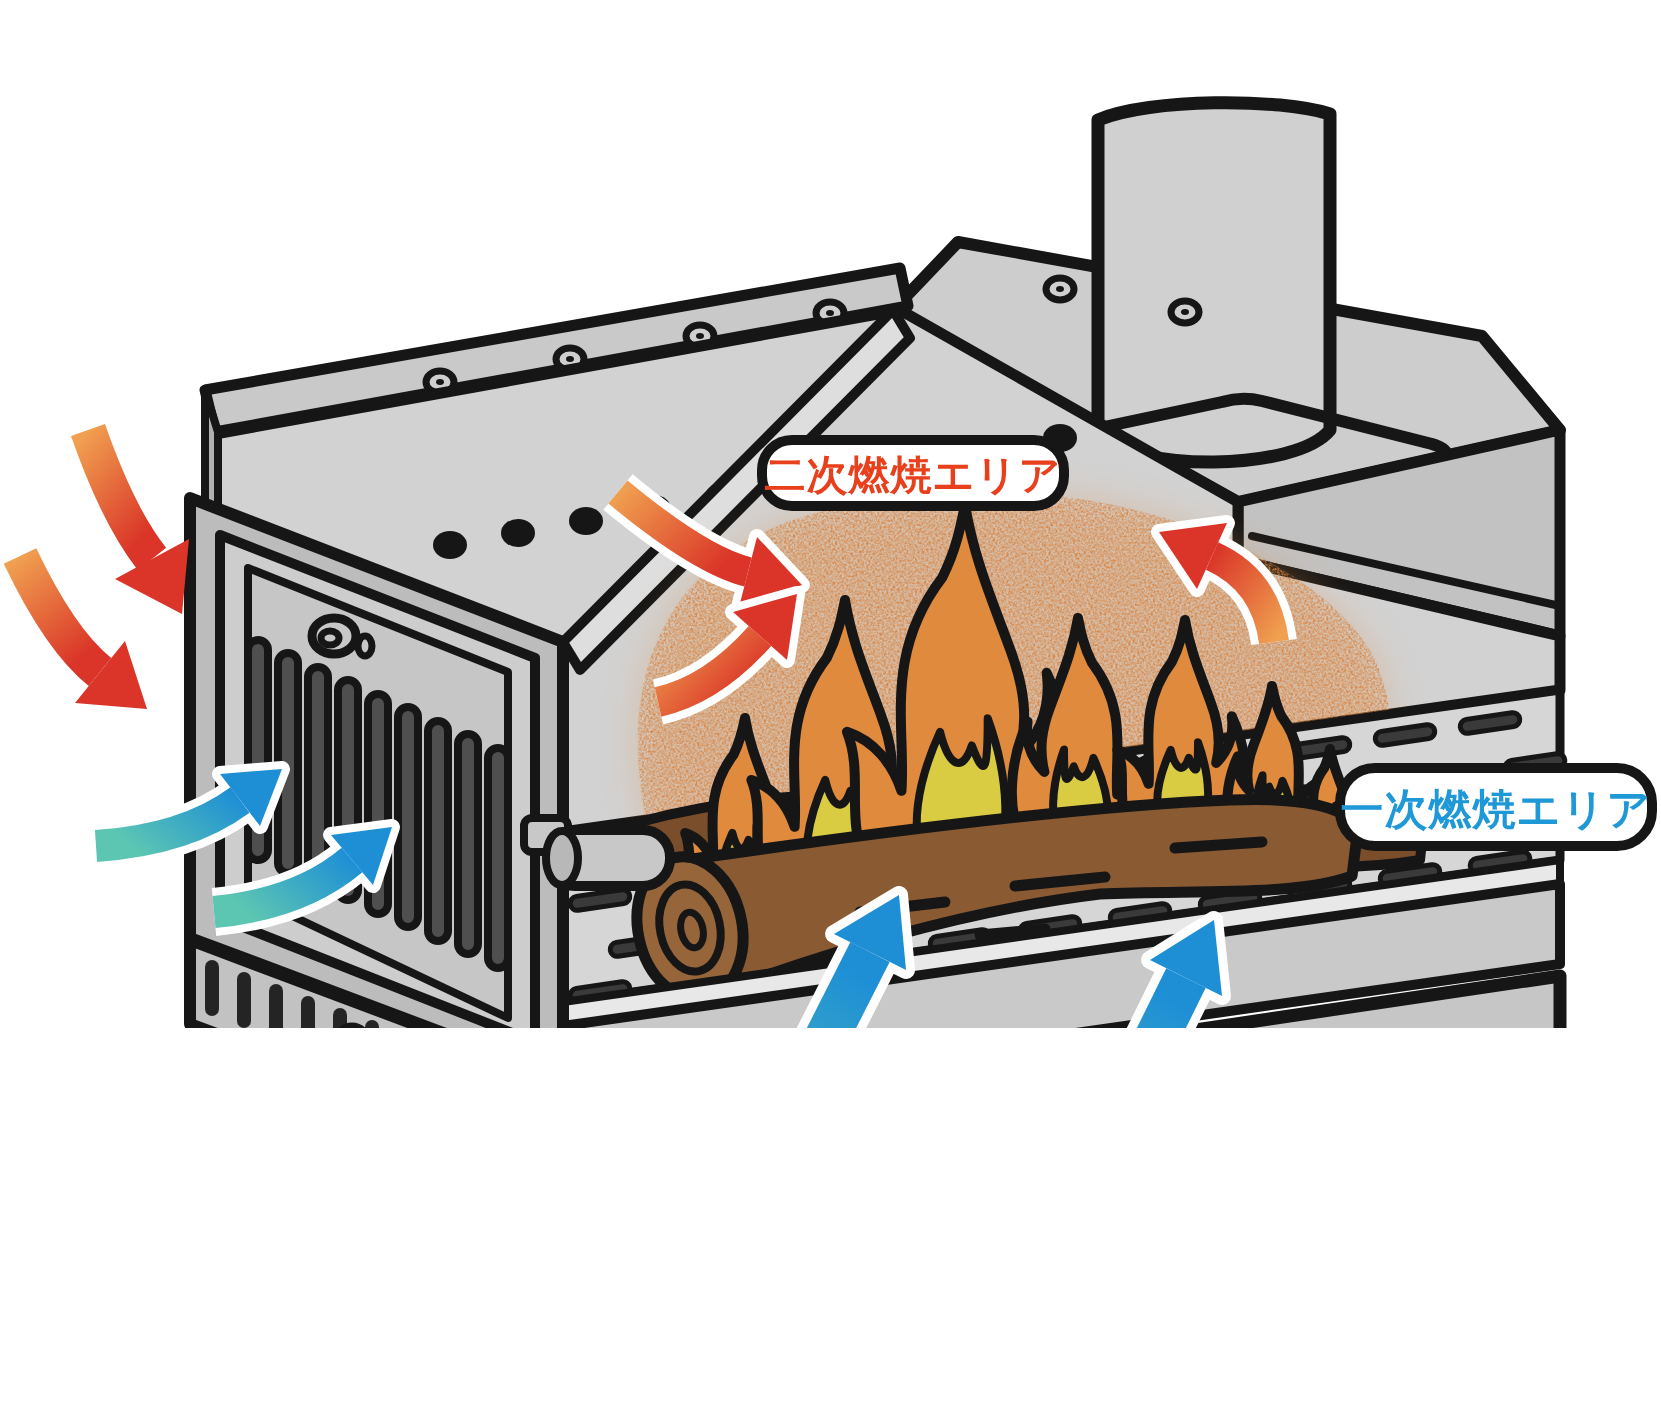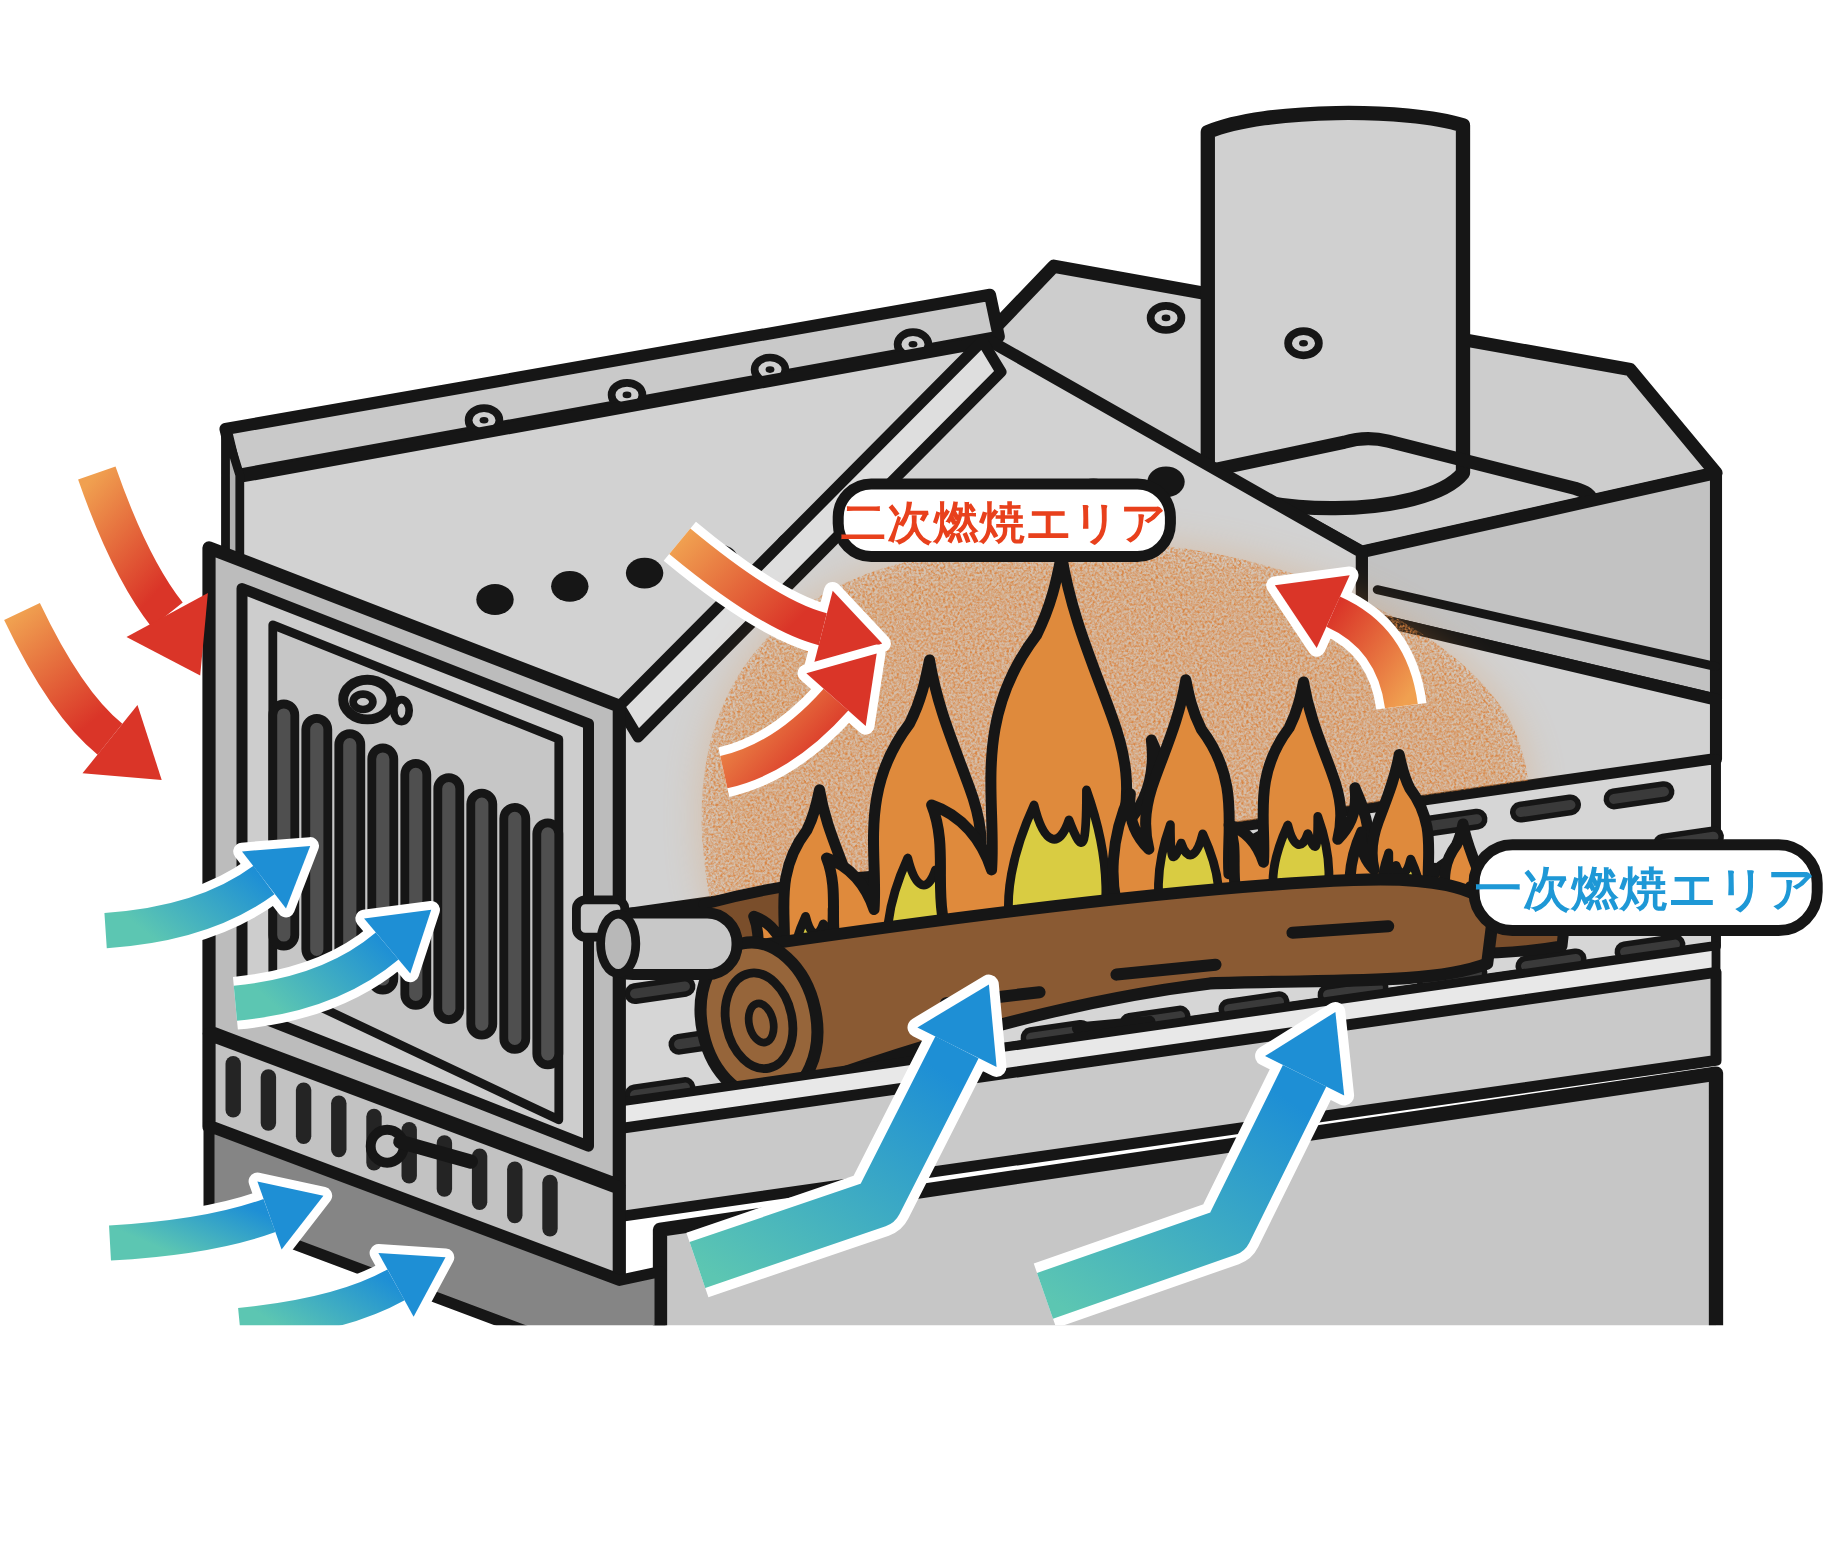--- a/index.html
+++ b/index.html
@@ -1,16 +1,16 @@
 <!DOCTYPE html>
 <html><head>
 <meta charset="utf-8">
 <style>
   html,body{margin:0;padding:0;background:#ffffff;}
-  .stage{position:relative;width:1661px;height:1205px;background:#fff;overflow:hidden;
+  .stage{position:relative;width:1661px;height:1028px;background:#fff;overflow:hidden;
          font-family:"Liberation Sans","DejaVu Sans",sans-serif;}
   svg{display:block}
   text.lbl{font-family:"Liberation Sans","DejaVu Sans",sans-serif;font-weight:700;letter-spacing:1px;}
 </style>
 </head>
 <body>
 
 <div class="stage">
 <svg width="1661" height="1406" viewBox="0 0 1661 1406" xmlns="http://www.w3.org/2000/svg">
   <defs>

